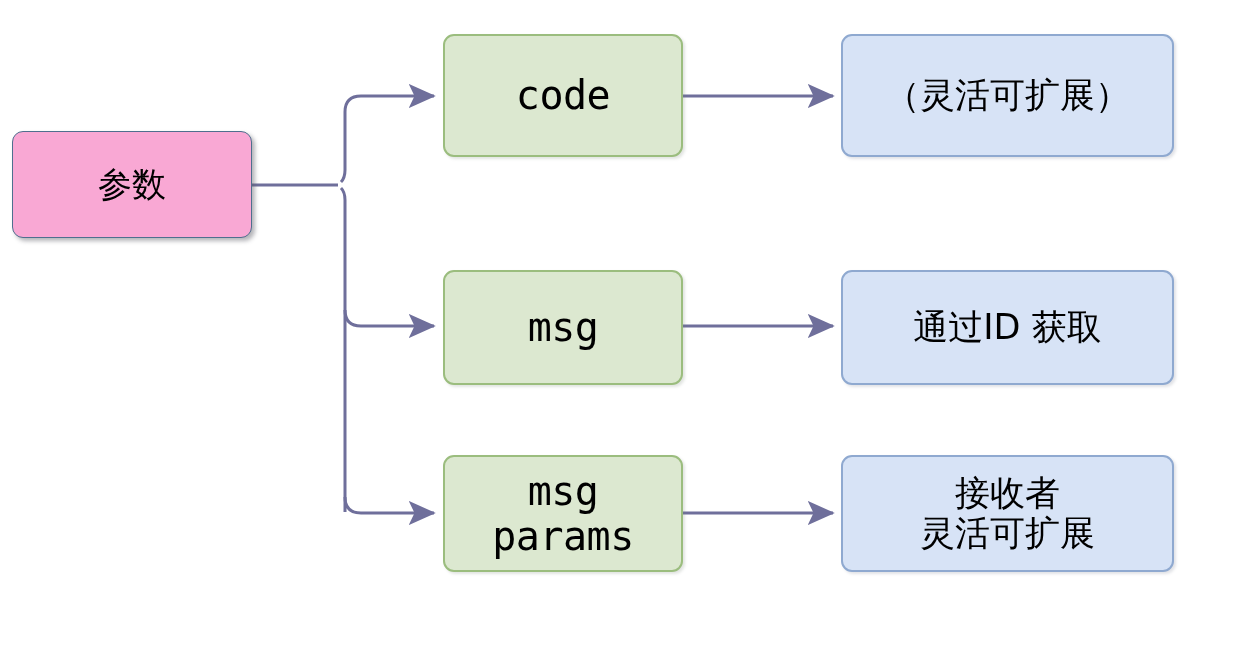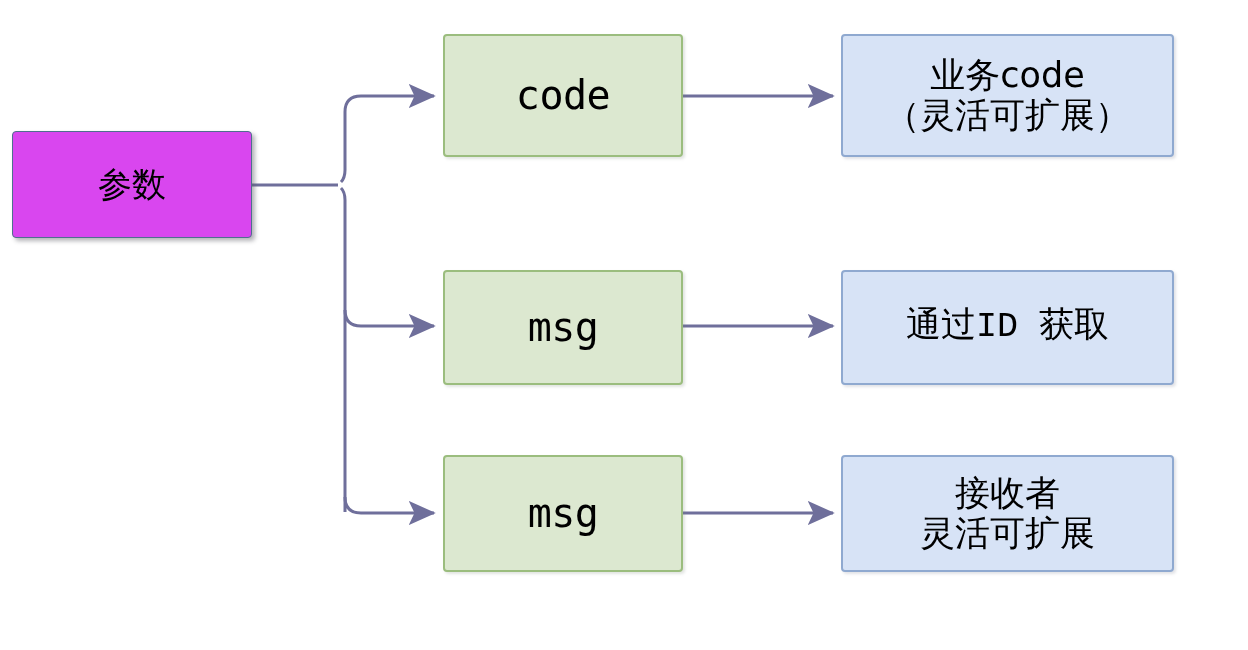--- a/index.html
+++ b/index.html
@@ -23,26 +23,26 @@
     height: 650px;
     pointer-events: none;
   }
   .node {
     position: absolute;
     box-sizing: border-box;
     display: flex;
     align-items: center;
     justify-content: center;
     text-align: center;
-    border-radius: 4px;
+    border-radius: 11px;
     line-height: 1.12;
     white-space: nowrap;
   }
   .node-root {
-    background: #d946ef;
+    background: #f9a8d4;
     border: 1px solid #4f6f8e;
     color: #000000;
     box-shadow: 3px 3px 4px rgba(90, 90, 100, 0.45);
     font-size: 34px;
     font-family: "DejaVu Sans", sans-serif;
   }
   .node-key {
     background: #dce8d0;
     border: 2px solid #9bbd7e;
     color: #000000;
@@ -98,40 +98,40 @@
   </div>
 
   <div class="node node-key" style="left:443px; top:34px; width:240px; height:123px;">
     <div>
       <span class="node-label">code</span>
     </div>
   </div>
 
   <div class="node node-desc" style="left:841px; top:34px; width:333px; height:123px;">
     <div>
-      <span class="node-label">业务code</span>
       <span class="node-label">（灵活可扩展）</span>
     </div>
   </div>
 
   <div class="node node-key" style="left:443px; top:270px; width:240px; height:115px;">
     <div>
       <span class="node-label">msg</span>
     </div>
   </div>
 
-  <div class="node node-desc" style="left:841px; top:270px; width:333px; height:115px;font-family:Liberation Mono, monospace;">
+  <div class="node node-desc" style="left:841px; top:270px; width:333px; height:115px;">
     <div>
       <span class="node-label">通过ID 获取</span>
     </div>
   </div>
 
   <div class="node node-key" style="left:443px; top:455px; width:240px; height:117px;">
     <div>
       <span class="node-label">msg</span>
+      <span class="node-label">params</span>
     </div>
   </div>
 
   <div class="node node-desc" style="left:841px; top:455px; width:333px; height:117px;">
     <div>
       <span class="node-label">接收者</span>
       <span class="node-label">灵活可扩展</span>
     </div>
   </div>
 

